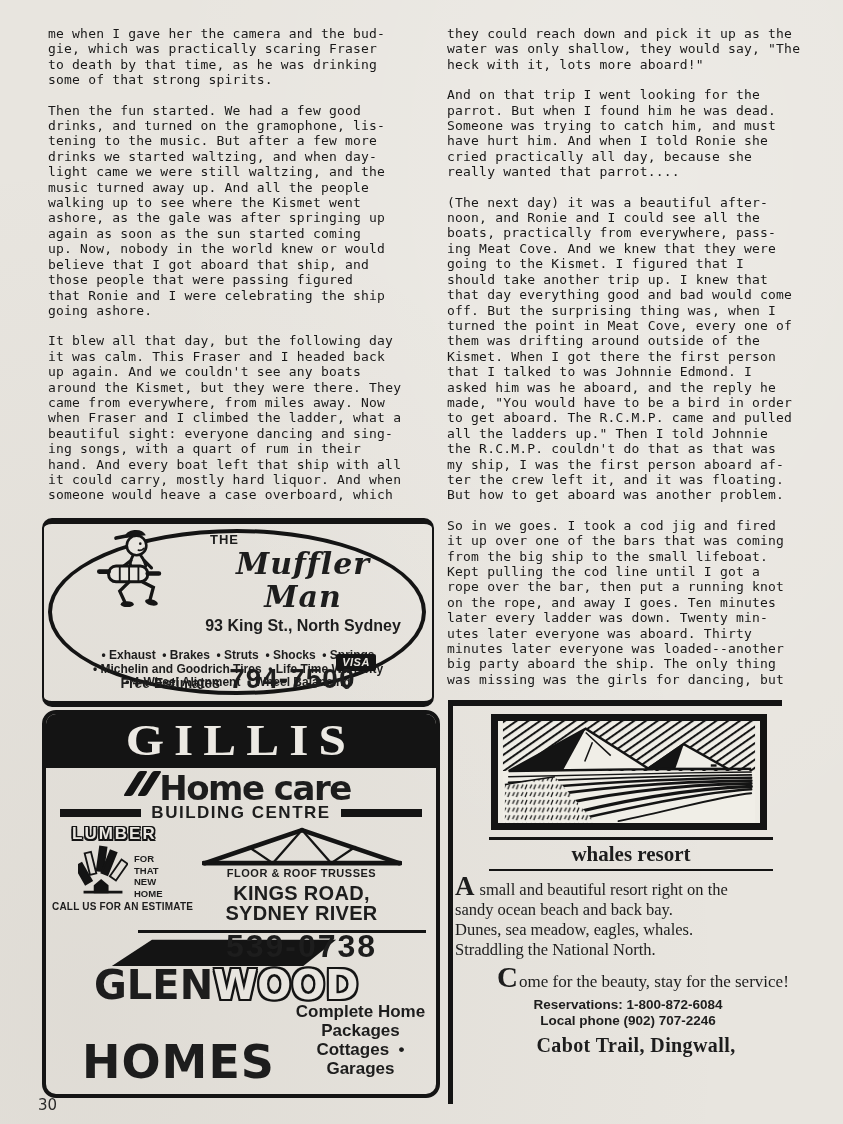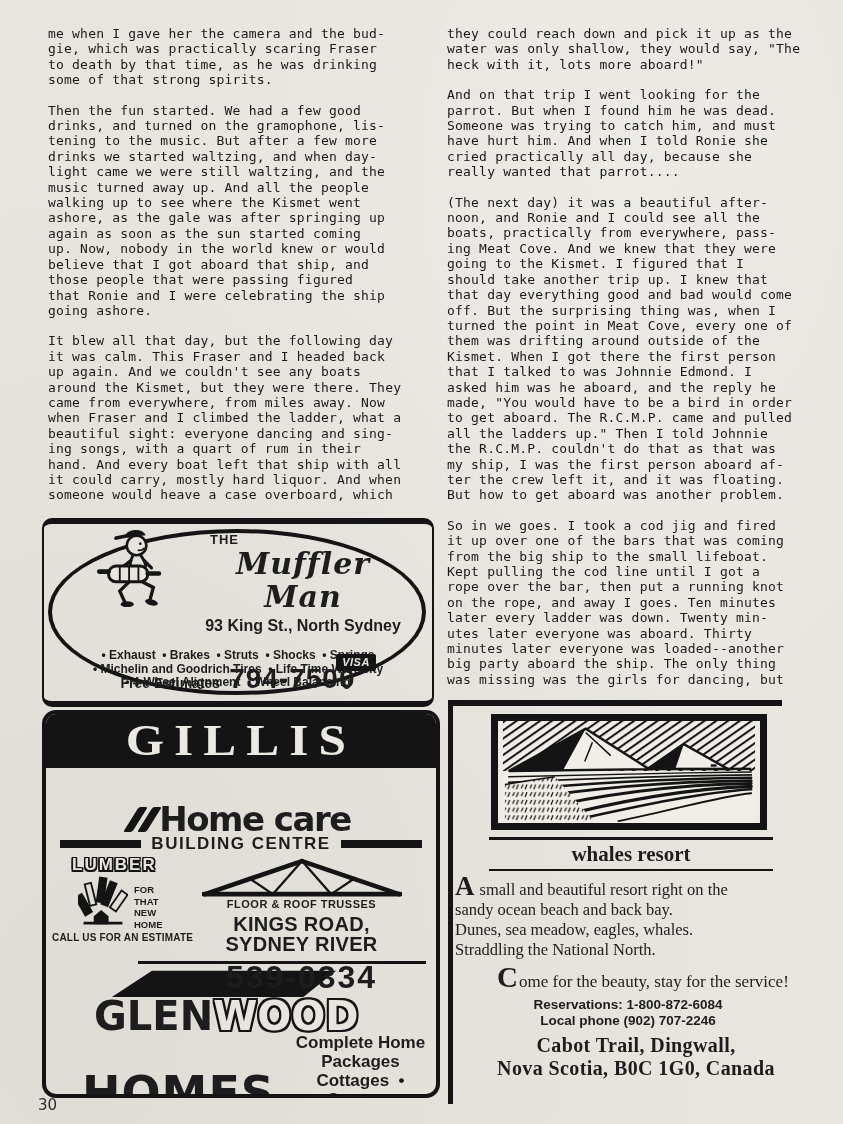--- a/index.html
+++ b/index.html
@@ -54,21 +54,21 @@
 
   
   #ad-gillis {
     position:absolute; left:42px; top:710px; width:398px; height:388px;
     border:4px solid #141414; border-radius:14px; box-sizing:border-box; overflow:hidden;
   }
   .g-banner { height:54px; background:#141414; display:flex; align-items:center; justify-content:center; }
   .g-banner span { color:#ece9e3; font:bold 44px/1 "Liberation Serif",serif; letter-spacing:9px;
     transform:scaleX(1.12); }
   .g-hc { text-align:center; margin-top:3px; }
-  .g-hc-row { display:inline-flex; align-items:center; gap:5px;margin-top:31px; }
+  .g-hc-row { display:inline-flex; gap:5px; }
   .g-slash { width:9px; height:25px; background:#141414; transform:skewX(-32deg); border-radius:2px; }
   .g-hc-text { font:bold 34px/1 "DejaVu Sans",sans-serif; letter-spacing:-1.5px; }
   .g-bc { display:flex; align-items:center; gap:10px; margin:-1px 14px 0 14px; }
   .g-bc .bar { flex:1; height:8px; background:#141414; }
   .g-bc .txt { font:bold 17px/1 "Liberation Sans",sans-serif; letter-spacing:1.5px; }
   .g-tag { text-align:center; font:italic bold 16.5px/1.15 "DejaVu Serif",serif; margin-top:4px; }
   .g-mid { position:relative; height:104px; margin-top:2px; }
   .g-lumber { position:absolute; left:6px; top:2px; width:150px; }
   .g-lumber .word { margin-left:20px; font:bold 17px/1 "Liberation Sans",sans-serif; letter-spacing:2px; }
   .g-lumber-row { display:flex; align-items:flex-start; gap:6px; margin:3px 0 0 26px; }
@@ -281,21 +281,21 @@
         <svg viewBox="0 0 260 56">
           <g stroke="#141414" stroke-linecap="round" fill="none">
             <line x1="2" y1="49" x2="258" y2="49" stroke-width="6"></line>
             <line x1="4" y1="49" x2="130" y2="6" stroke-width="6"></line>
             <line x1="130" y1="6" x2="256" y2="49" stroke-width="6"></line>
             <path d="M130,6 L92,49 M130,6 L168,49 M61,28 L92,49 M199,28 L168,49" stroke-width="3"></path>
           </g>
         </svg>
         <div class="g-trusslabel">FLOOR &amp; ROOF TRUSSES</div>
         <div class="g-kings">KINGS ROAD, SYDNEY RIVER</div>
-        <div class="g-phone1">539-0334</div>
+        <div class="g-phone1">539-0738</div>
       </div>
     </div>
     <div class="g-divider"></div>
     <div class="g-roof">
       <svg viewBox="0 0 250 34">
           <polygon points="2,33 46,4 248,4 212,33" fill="#141414"></polygon>
         </svg>
     </div>
     <div class="g-glenwood">
       <span>GLEN</span><span class="outl-big">WOOD</span>
@@ -360,18 +360,17 @@
     </div>
     <div class="mk-slogan">
       <span class="dc">C</span><span>ome for the beauty, stay for the service!</span>
     </div>
     <div class="mk-res">
       <div>Reservations: 1-800-872-6084</div>
       <div>Local phone (902) 707-2246</div>
     </div>
     <div class="mk-addr">
       <div>Cabot Trail, Dingwall,</div>
-      <div>Nova Scotia, B0C 1G0, Canada</div>
     </div>
   </div>
 
   <div id="pageno">30</div>
 </div>
 
 </body></html>

